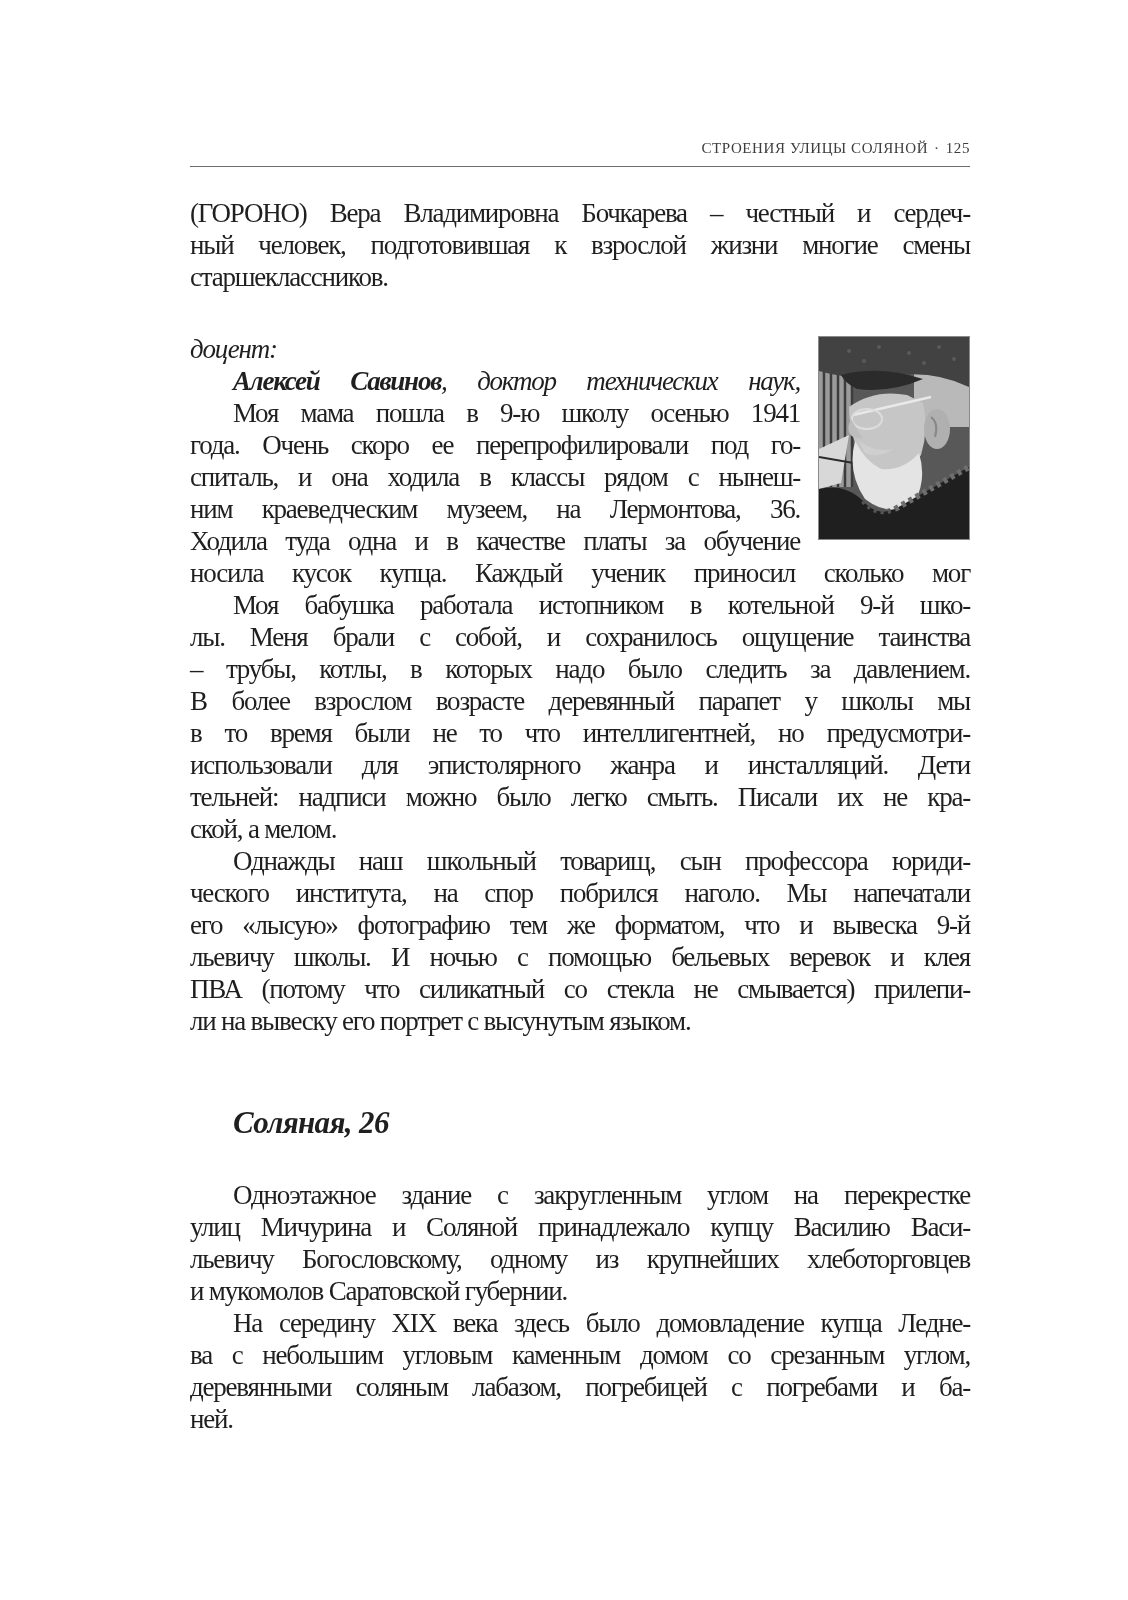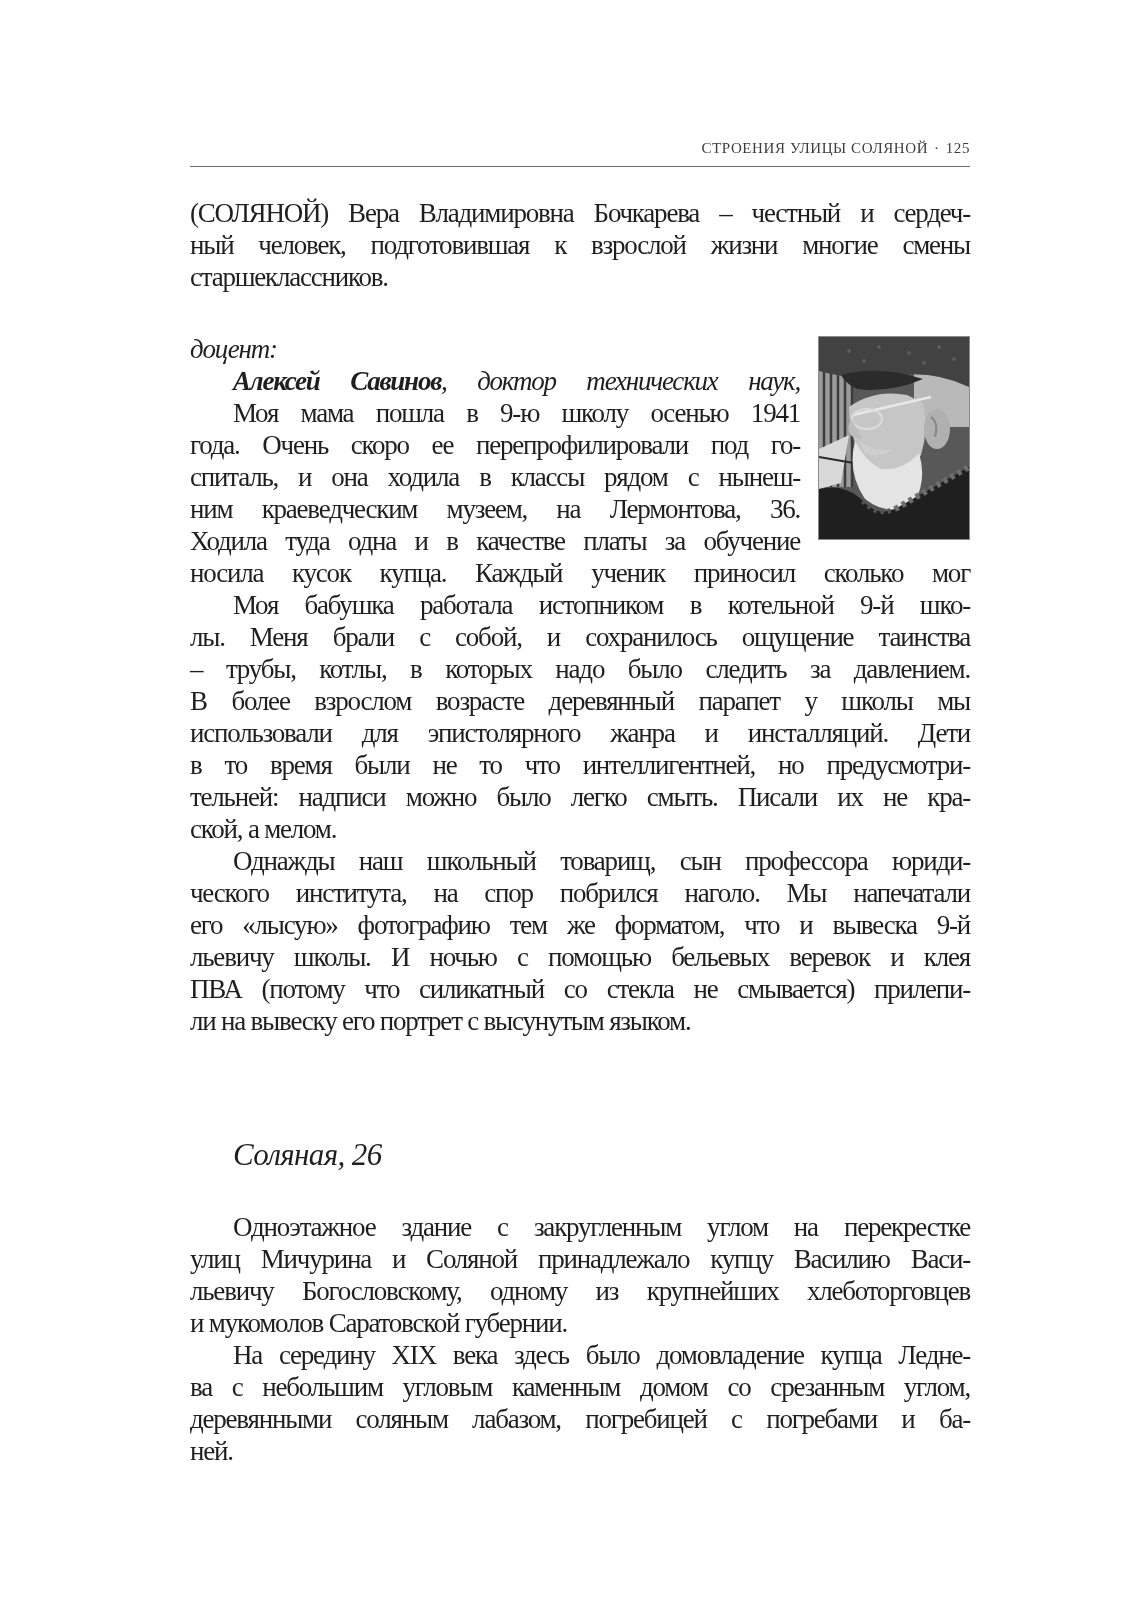--- a/index.html
+++ b/index.html
@@ -56,41 +56,41 @@
     float: right;
     width: 150px;
     height: 202px;
     border: 1px solid #8a8a8a;
     margin: 3px 0 12px 18px;
     display: block;
     background: #585858;
   }
   .section-heading {
     font-size: 31px;
-    font-weight: normal;
+    font-weight: bold;
     font-style: italic;
     line-height: 44px;
     letter-spacing: -0.02em;
     text-indent: 43px;
-    margin: 96px 0 34px 0;
+    margin: 64px 0 34px 0;
   }
   .clear { clear: both; }
 </style>
 </head>
 <body>
 
 <div class="page">
 
   <div class="running-head"><span>СТРОЕНИЯ УЛИЦЫ СОЛЯНОЙ</span><span class="sep">·</span><span>125</span></div>
   <hr class="head-rule">
 
   <div class="text">
 
     <div class="para">
-      <div class="line">(СОЛЯНОЙ) Вера Владимировна Бочкарева – честный и сердеч-</div>
+      <div class="line">(ГОРОНО) Вера Владимировна Бочкарева – честный и сердеч-</div>
       <div class="line">ный человек, подготовившая к взрослой жизни многие смены</div>
       <div class="line last">старшеклассников.</div>
     </div>
 
     <div class="interview-sec">
 
       <svg class="portrait" viewBox="0 0 150 202" preserveAspectRatio="none" aria-hidden="true">
         <rect width="150" height="202" fill="#585858"></rect>
         <rect x="0" y="25" width="34" height="125" fill="#9b9b9b"></rect>
         <g stroke="#3c3c3c" stroke-width="2.5">
@@ -139,22 +139,22 @@
         <div class="line">ним краеведческим музеем, на Лермонтова, 36.</div>
         <div class="line">Ходила туда одна и в качестве платы за обучение</div>
         <div class="line">носила кусок купца. Каждый ученик приносил сколько мог</div>
       </div>
 
       <div class="para">
         <div class="line indent">Моя бабушка работала истопником в котельной 9-й шко-</div>
         <div class="line">лы. Меня брали с собой, и сохранилось ощущение таинства</div>
         <div class="line">– трубы, котлы, в которых надо было следить за давлением.</div>
         <div class="line">В более взрослом возрасте деревянный парапет у школы мы</div>
+        <div class="line">в то время были не то что интеллигентней, но предусмотри-</div>
         <div class="line">использовали для эпистолярного жанра и инсталляций. Дети</div>
-        <div class="line">в то время были не то что интеллигентней, но предусмотри-</div>
         <div class="line">тельней: надписи можно было легко смыть. Писали их не кра-</div>
         <div class="line last">ской, а мелом.</div>
       </div>
 
       <div class="para">
         <div class="line indent">Однажды наш школьный товарищ, сын профессора юриди-</div>
         <div class="line">ческого института, на спор побрился наголо. Мы напечатали</div>
         <div class="line">его «лысую» фотографию тем же форматом, что и вывеска 9-й</div>
         <div class="line">льевичу школы. И ночью с помощью бельевых веревок и клея</div>
         <div class="line">ПВА (потому что силикатный со стекла не смывается) прилепи-</div>

